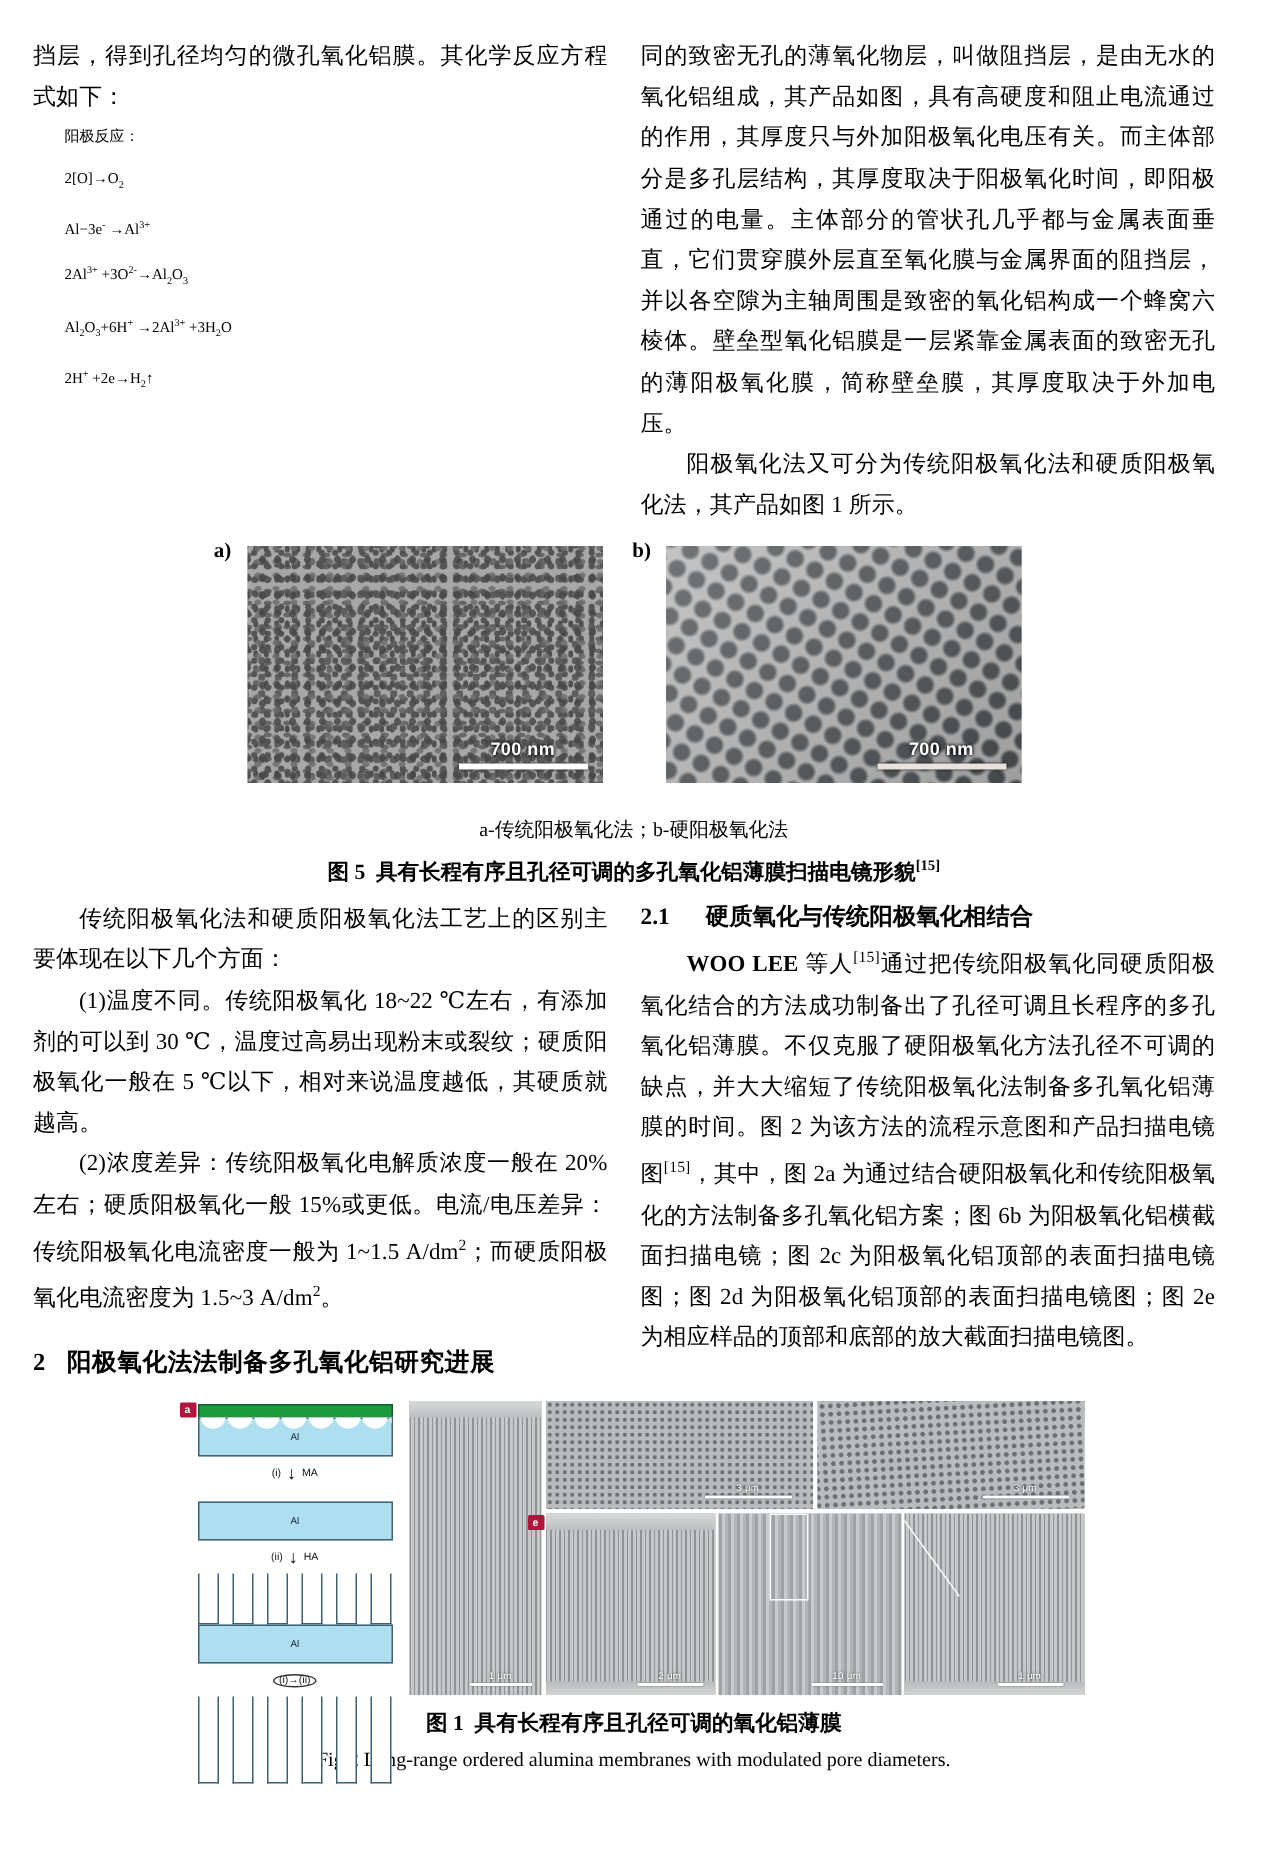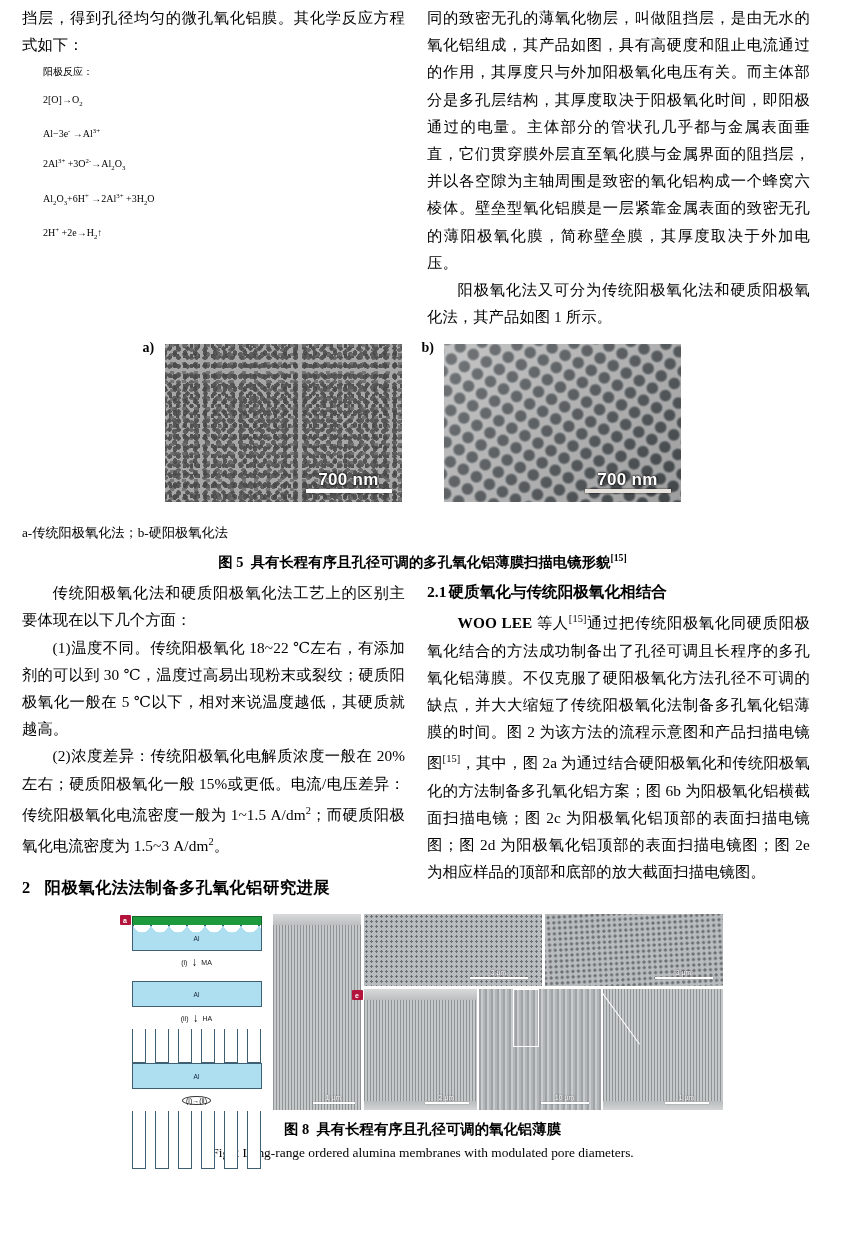--- a/index.html
+++ b/index.html
@@ -5,21 +5,21 @@
   * { box-sizing: border-box; }
   html, body { margin:0; padding:0; }
   body {
     width: 845px; height: 1235px;
     background: #ffffff;
     font-family: "Liberation Serif", "DejaVu Serif", serif;
     color: #000;
     position: relative;
     overflow: hidden;
   }
-  .page { position:absolute; inset:0; padding: 4px 22px 10px 22px; }
+  .page { position:absolute; inset:0; padding: 24px 22px 10px 22px; }
 
   
   .cols { display:flex; gap:22px; }
   .col { width: 383px; }
   p.body {
     margin: 0 0 0 0;
     font-size: 15.3px;
     line-height: 27.2px;
     text-align: justify;
     text-justify: inter-ideograph;
@@ -43,21 +43,21 @@
     line-height: 24px;
     letter-spacing: 0.4px;
   }
   h2.sec .num { margin-right: 14px; }
   h3.sub {
     font-size: 15.6px;
     font-weight: bold;
     margin: 0 0 0 0;
     line-height: 26px;
   }
-  h3.sub .num { margin-right: 2px; }
+  h3.sub .num { margin-right: 24px; }
 
   
   .fig1-wrap { margin-top: 14px; position:relative; height: 170px; }
   .fig1-row { display:flex; justify-content:center; gap: 42px; align-items:flex-start; }
   .fig1-item { position:relative; }
   .panel-letter {
     font-weight: bold; font-size: 14px;
     position:absolute; left:-22px; top:-4px;
   }
   .sem {
@@ -104,30 +104,30 @@
     position:absolute; inset:0;
     background: linear-gradient(135deg, rgba(255,255,255,.22), rgba(0,0,0,.12));
     pointer-events:none;
   }
   .scalebar {
     position:absolute; right:10px; bottom:9px;
     text-align:center; color:#fff;
   }
   .scalebar .lbl {
     font-family: "Liberation Sans", sans-serif;
-    font-weight:bold; font-size:17px;
+    font-weight:bold; font-size:12px;
     text-shadow: 0 0 2px #000, 0 0 3px #000;
     letter-spacing:.3px;
     line-height: 13px;
   }
   .scalebar .bar { height:4px; background:#fff; margin-top:3px; width:86px; box-shadow:0 0 2px #000; }
   .sem-b .scalebar .bar { background:#e9e3dd; }
 
   .cap-sub {
-    font-size:13.2px; margin-top:9px; line-height:20px;font-family:Liberation Serif, serif;
+    text-align:center; font-size:13.2px; margin-top:9px; line-height:20px;font-family:Liberation Serif, serif;
   }
   .cap-cn {
     text-align:center; font-weight:bold; font-size:14.4px; margin-top:4px; line-height:22px;
   }
   .cap-en {
     text-align:center; font-size:13.4px; margin-top:3px; line-height:20px;
   }
 
   
   .fig2-wrap { margin-top: 10px; }
@@ -420,18 +420,18 @@
               <div class="lbl">1 μm</div>
               <div class="bar"></div>
             </div>
           </div>
         </div>
       </div>
     </div>
   </div>
 
   <div class="cap2-cn">
-    <span>图 8</span>&nbsp;
+    <span>图 1</span>&nbsp;
     <span>具有长程有序且孔径可调的氧化铝薄膜</span>
   </div>
   <div class="cap2-en">Fig.2 Long-range ordered alumina membranes with modulated pore diameters.</div>
 
 </div>
 
 </body></html>

